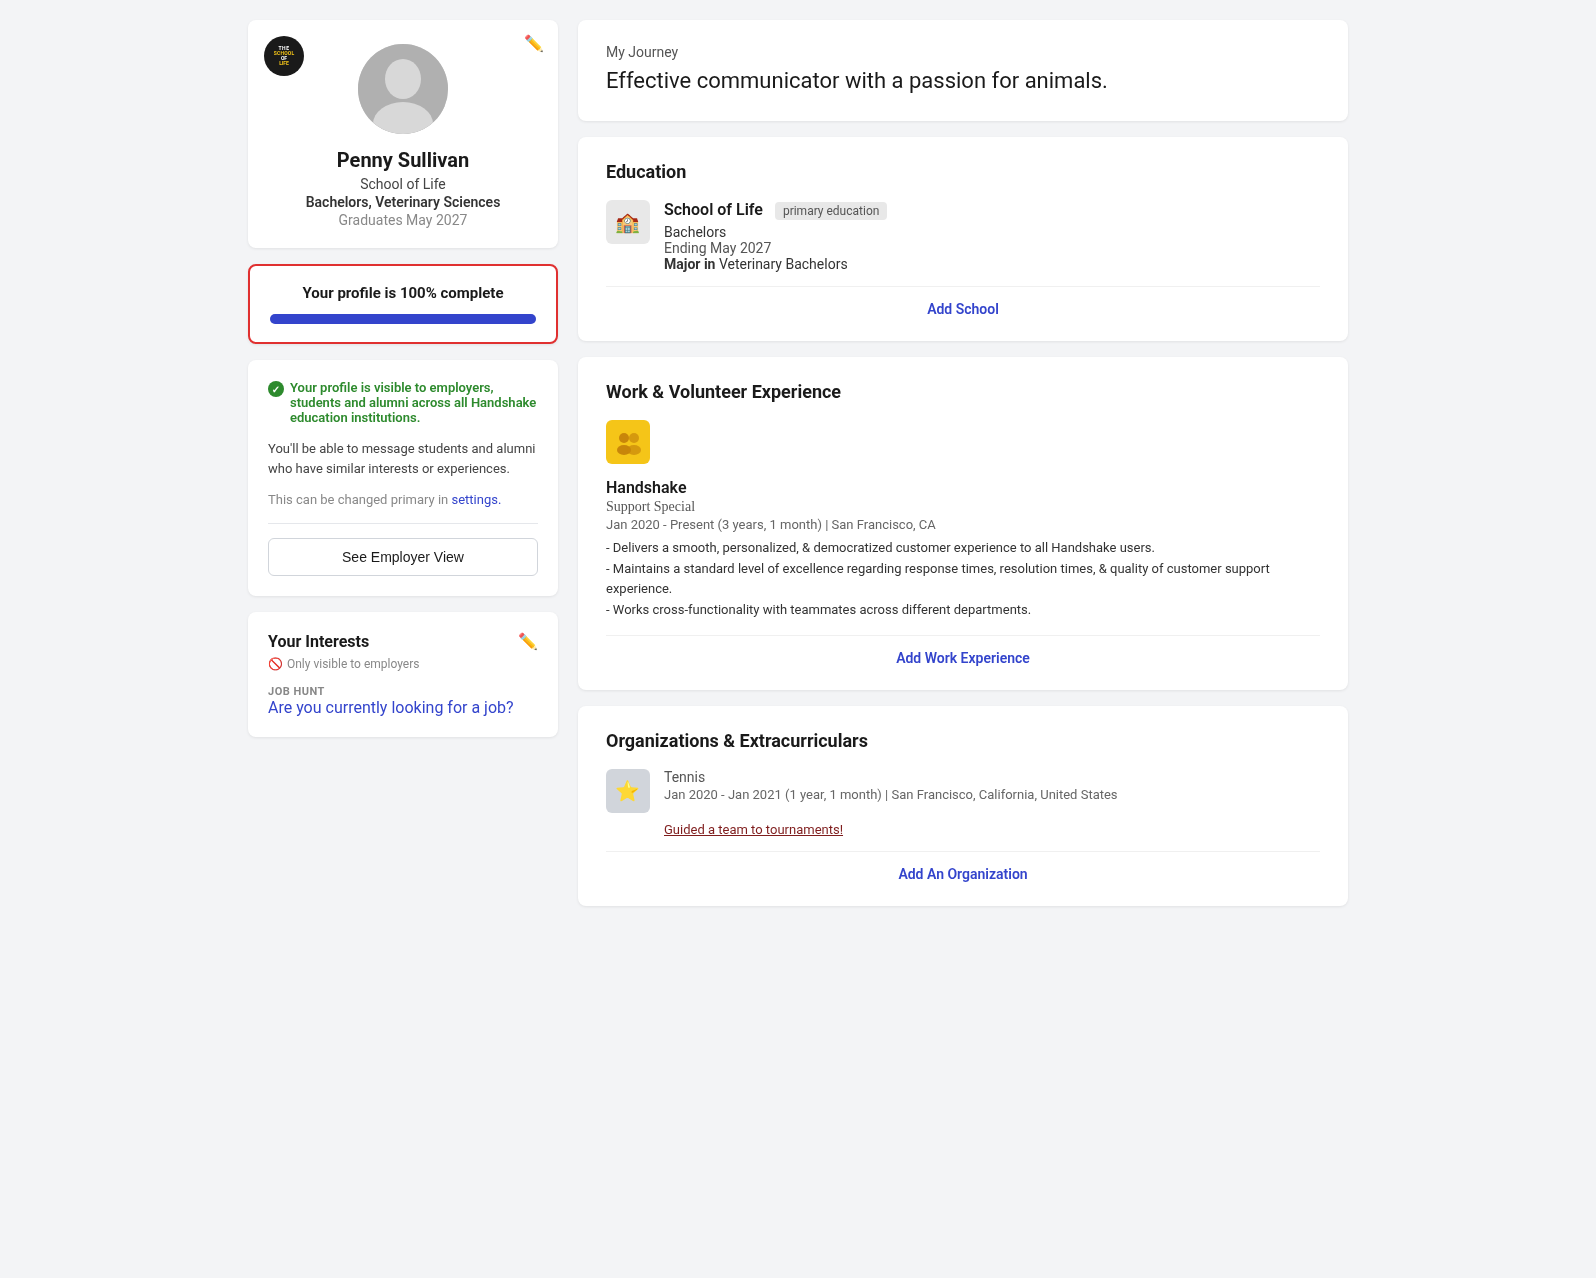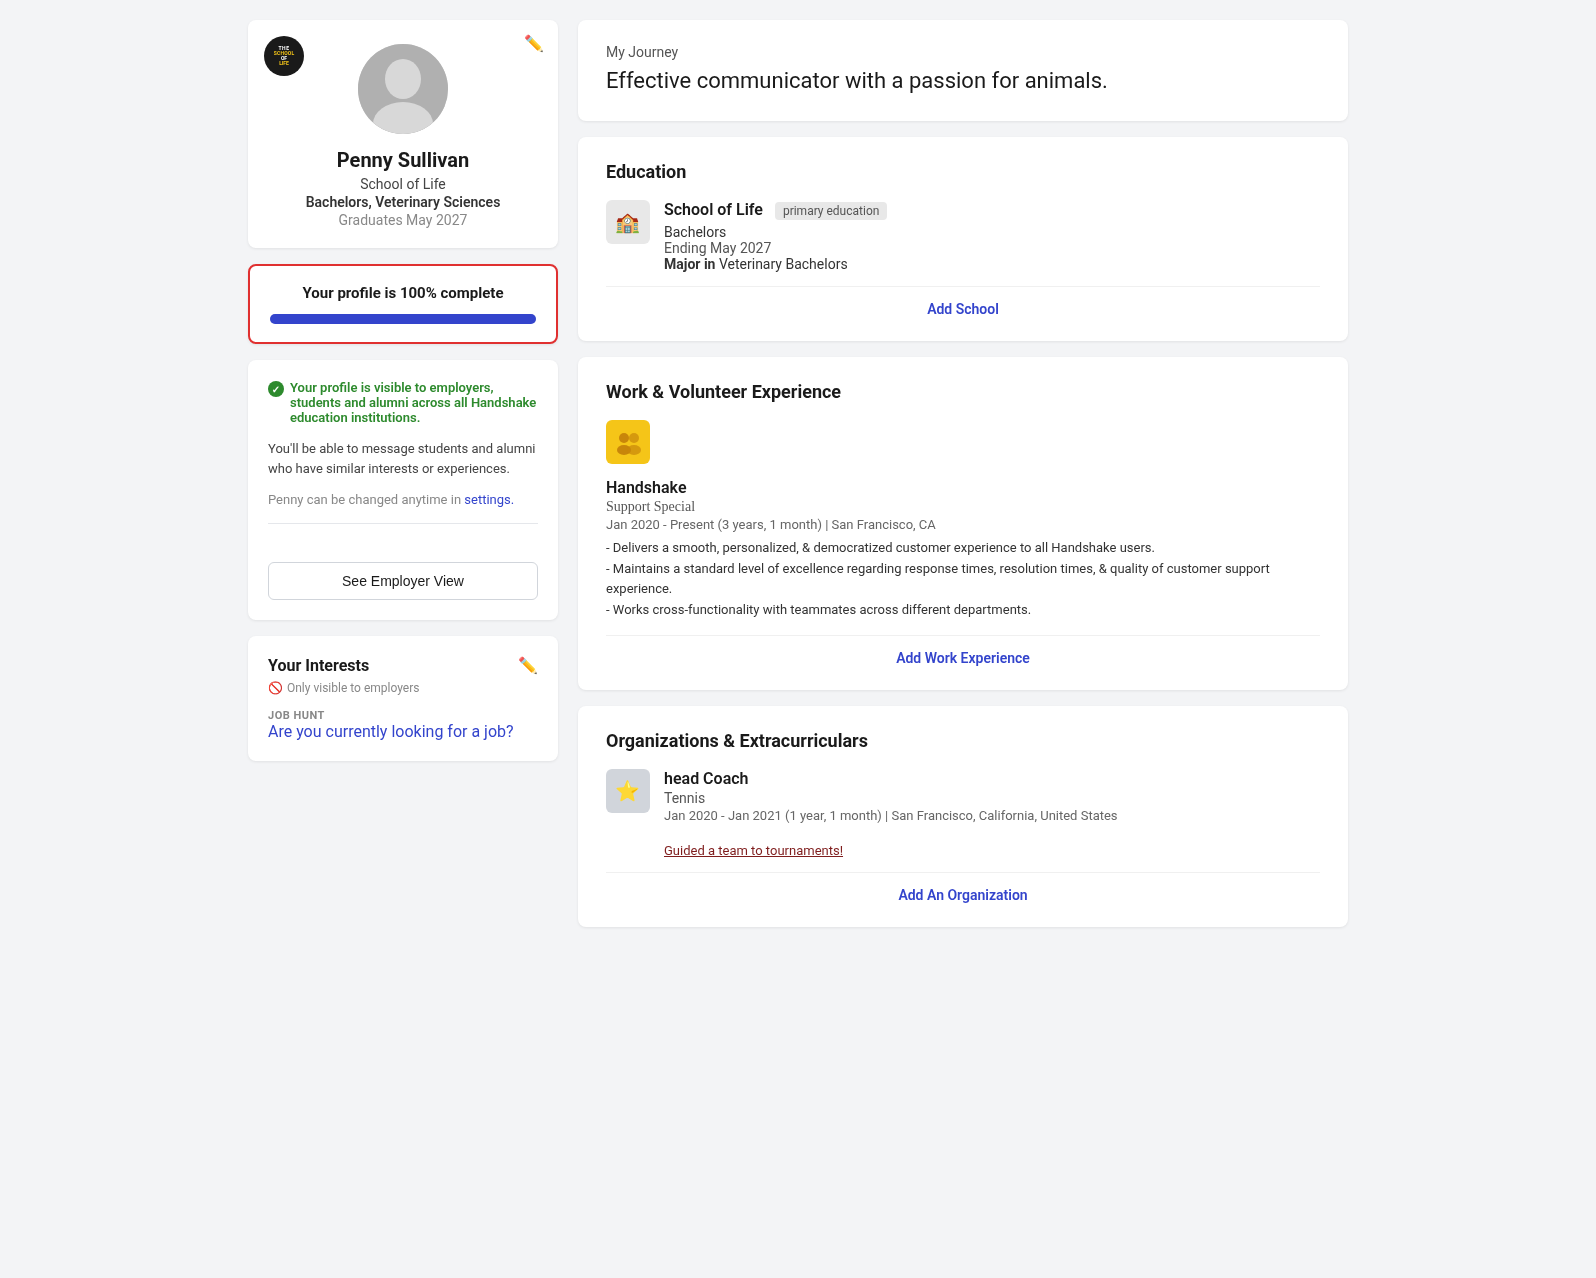--- a/index.html
+++ b/index.html
@@ -195,21 +195,20 @@
       width: 100%;
       padding: 10px;
       border: 1px solid #d1d5db;
       border-radius: 6px;
       background: #fff;
       cursor: pointer;
       font-size: 14px;
       font-weight: 500;
       color: #1a1a1a;
       text-align: center;
-      margin-top: 24px;
     }
     
     .interests-card {}
     .interests-header {
       display: flex;
       justify-content: space-between;
       align-items: center;
       margin-bottom: 6px;
     }
     .interests-title {
@@ -441,21 +440,21 @@
       </div>
     </div>
 
     <div class="card visibility-card">
       <div class="visibility-green">
         <span class="check-circle">✓</span>
         <span>Your profile is visible to employers, students and alumni across all Handshake education institutions.</span>
       </div>
       <div class="visibility-desc">You'll be able to message students and alumni who have similar interests or experiences.</div>
       <div class="settings-note">
-        <span>Penny can be changed anytime in</span>
+        <span>This can be changed primary in</span>
         <a class="settings-link" href="#">settings.</a>
       </div>
       <hr class="divider">
       <button class="see-employer-btn">See Employer View</button>
     </div>
 
     <div class="card interests-card">
       <div class="interests-header">
         <span class="interests-title">Your Interests</span>
         <button style="background:none;border:none;cursor:pointer;color:#5b6a8a;font-size:16px;">✏️</button>
@@ -518,21 +517,20 @@
         </div>
       </div>
       <a class="add-link" href="#">Add Work Experience</a>
     </div>
 
     <div class="right-card">
       <div class="section-title">Organizations &amp; Extracurriculars</div>
       <div class="org-item">
         <div class="org-icon">⭐</div>
         <div class="org-info">
-          <div class="org-name">head Coach</div>
           <div class="org-type">Tennis</div>
           <div class="org-duration">Jan 2020 - Jan 2021 (1 year, 1 month) | San Francisco, California, United States</div>
           <div class="org-desc">Guided a team to tournaments!</div>
         </div>
       </div>
       <a class="add-link" href="#">Add An Organization</a>
     </div>
 
   </div>
 </div>

